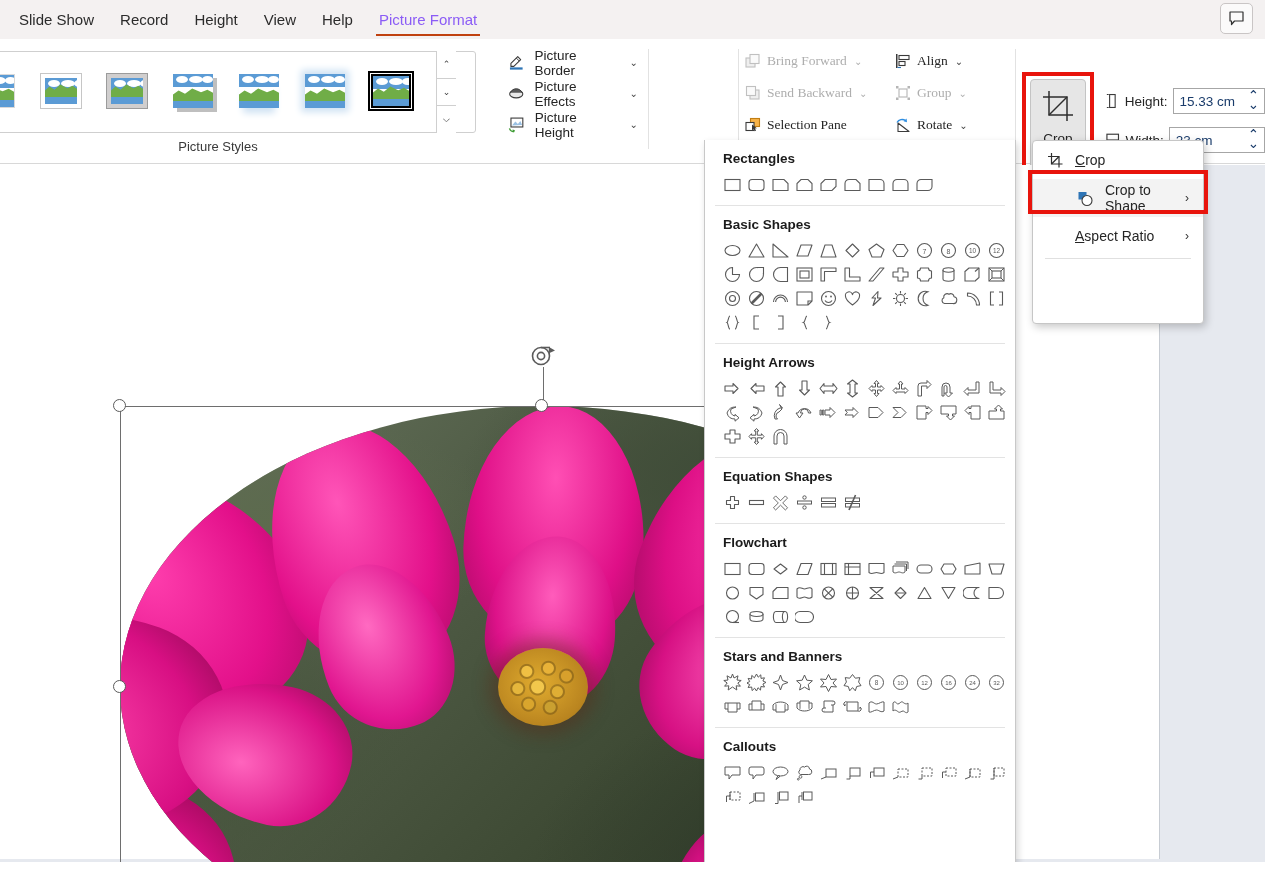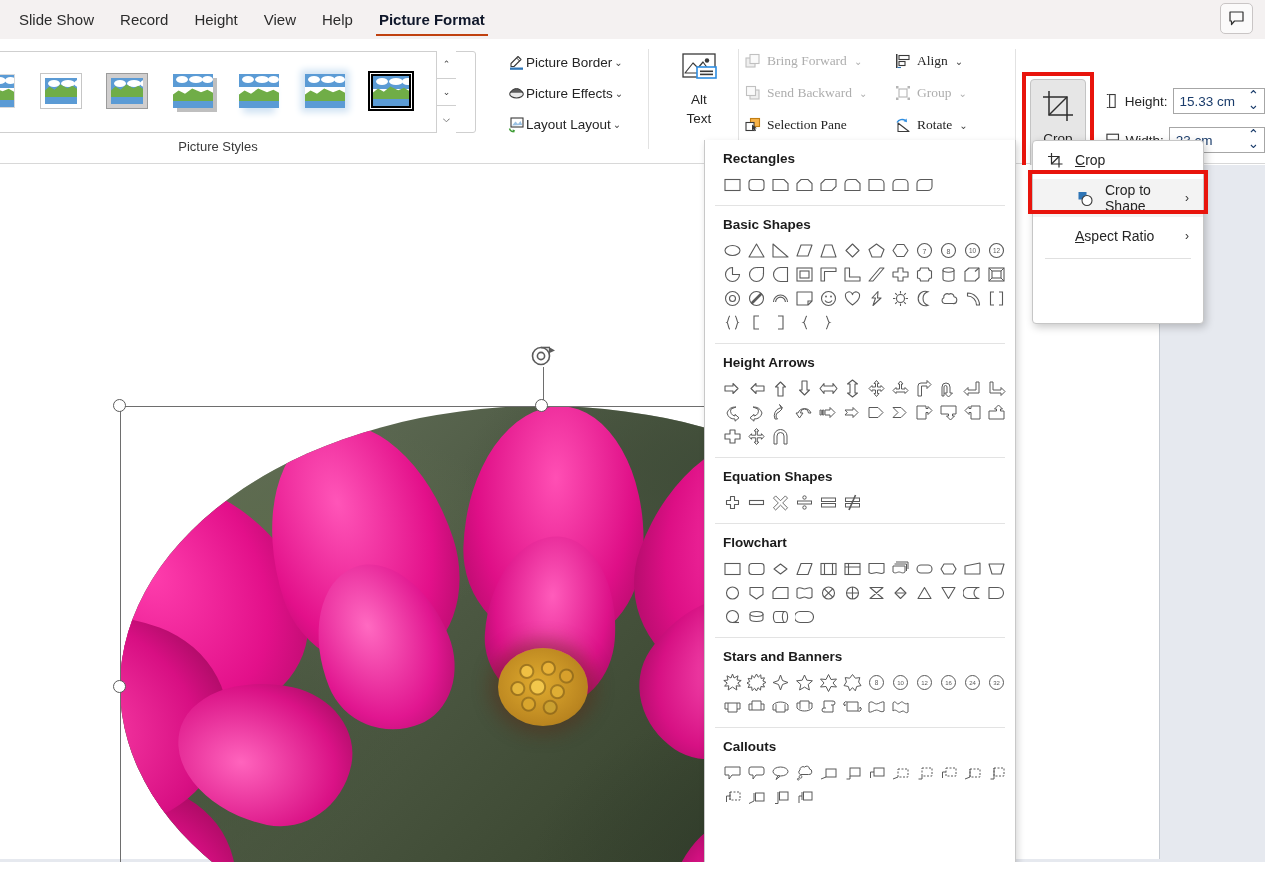--- a/index.html
+++ b/index.html
@@ -17,21 +17,21 @@
     position:absolute; left:0; top:0; width:1265px; height:39px;
     background:#f4f1f1;
     display:flex; align-items:center;
   }
   .tab {
     font-size:15px; color:#2b2b2b; padding:0 13px; height:38px;
     display:flex; align-items:center; cursor:default;
     position:relative; white-space:nowrap;
   }
   .tab.first { margin-left:6px; }
-  .tab.active { color:#0f172a; font-weight:bold; }
+  .tab.active { color:#8b5cf6; font-weight:normal; }
   .tab.active::after {
     content:""; position:absolute; left:10px; right:10px; bottom:3px;
     height:2px; background:#c0410f;
   }
   #comment-btn {
     position:absolute; right:12px; top:3px; width:33px; height:31px;
     border:1px solid #c9c5c5; border-radius:5px; background:#fbfafa;
     display:flex; align-items:center; justify-content:center;
   }
 
@@ -74,21 +74,21 @@
     display:flex; flex-direction:column; border-left:1px solid #cfcfcf;
   }
   .galbtn { flex:1; display:flex; align-items:center; justify-content:center;
     font-size:9px; color:#3b3b3b; border-bottom:1px solid #cfcfcf; background:#fff; }
   .galbtn:last-child { border-bottom:none; }
   #picstyles-label { position:absolute; left:0; top:96px; width:516px;
     text-align:center; font-size:13px; color:#3a3a3a; }
 
   
   #picmisc { left:508px; top:8px; width:130px; }
-  .miscrow { height:31px; display:flex; align-items:center; gap:1px; font-size:13.5px; }
+  .miscrow { height:31px; display:flex; align-items:center; gap:10px; font-size:13.5px; }
   .caret { font-size:10px; color:#444; margin-left:1px; }
 
   
   #alttext { left:660px; top:8px; width:78px; text-align:center; }
   #alttext .lbl { font-size:13.5px; line-height:17px; margin-top:2px; }
   #accessrow { position:absolute; left:637px; top:139px; display:flex;
     align-items:center; gap:5px; font-size:13px; color:#333; }
 
   
   #arrange { left:745px; top:6px; width:275px; }
@@ -316,39 +316,27 @@
       <span>Picture Effects</span>
       <span class="caret">⌄</span>
     </div>
     <div class="miscrow">
       <svg width="17" height="17" viewBox="0 0 17 17">
         <rect x="3" y="2" width="12" height="9" fill="#fff" stroke="#3a3a3a" stroke-width="1.1"></rect>
         <path d="M4 9.5 7.5 5.5 10 8l2.5-3 1.8 4z" fill="#9bc1e3"></path>
         <path d="M1.5 12.5a4 4 0 0 0 5 3" fill="none" stroke="#3f9c35" stroke-width="1.4"></path>
         <path d="M7.2 14.3 5 16.5l-.4-3z" fill="#3f9c35"></path>
       </svg>
-      <span>Layout Layout</span>
+      <span>Picture Height</span>
       <span class="caret">⌄</span>
     </div>
   </div>
 
   <div class="vsep" style="left:648px;"></div>
 
-  <div class="ribgroup" id="alttext">
-    <svg width="44" height="38" viewBox="0 0 44 38" style="margin:4px auto 0;display:block">
-      <rect x="6" y="3" width="32" height="23" fill="#fff" stroke="#3a3a3a" stroke-width="1.3"></rect>
-      <path d="M8 22 16 12l5 5 5-6 8 11z" fill="#fff" stroke="#3a3a3a" stroke-width="1.2" stroke-linejoin="round"></path>
-      <circle cx="30" cy="9.5" r="2.2" fill="#3a3a3a"></circle>
-      <rect x="20" y="16" width="19" height="11" fill="#fff" stroke="#2e8de0" stroke-width="1.6"></rect>
-      <rect x="23" y="19.5" width="13" height="1.6" fill="#3a3a3a"></rect>
-      <rect x="23" y="22.6" width="13" height="1.6" fill="#3a3a3a"></rect>
-    </svg>
-    <div class="lbl">Alt</div>
-    <div class="lbl">Text</div>
-  </div>
 
   <div id="accessrow">
     <span>↘</span>
     <span>Accessibil</span>
   </div>
 
   <div class="vsep" style="left:738px;"></div>
 
   <div class="ribgroup" id="arrange">
     <div class="arow">

